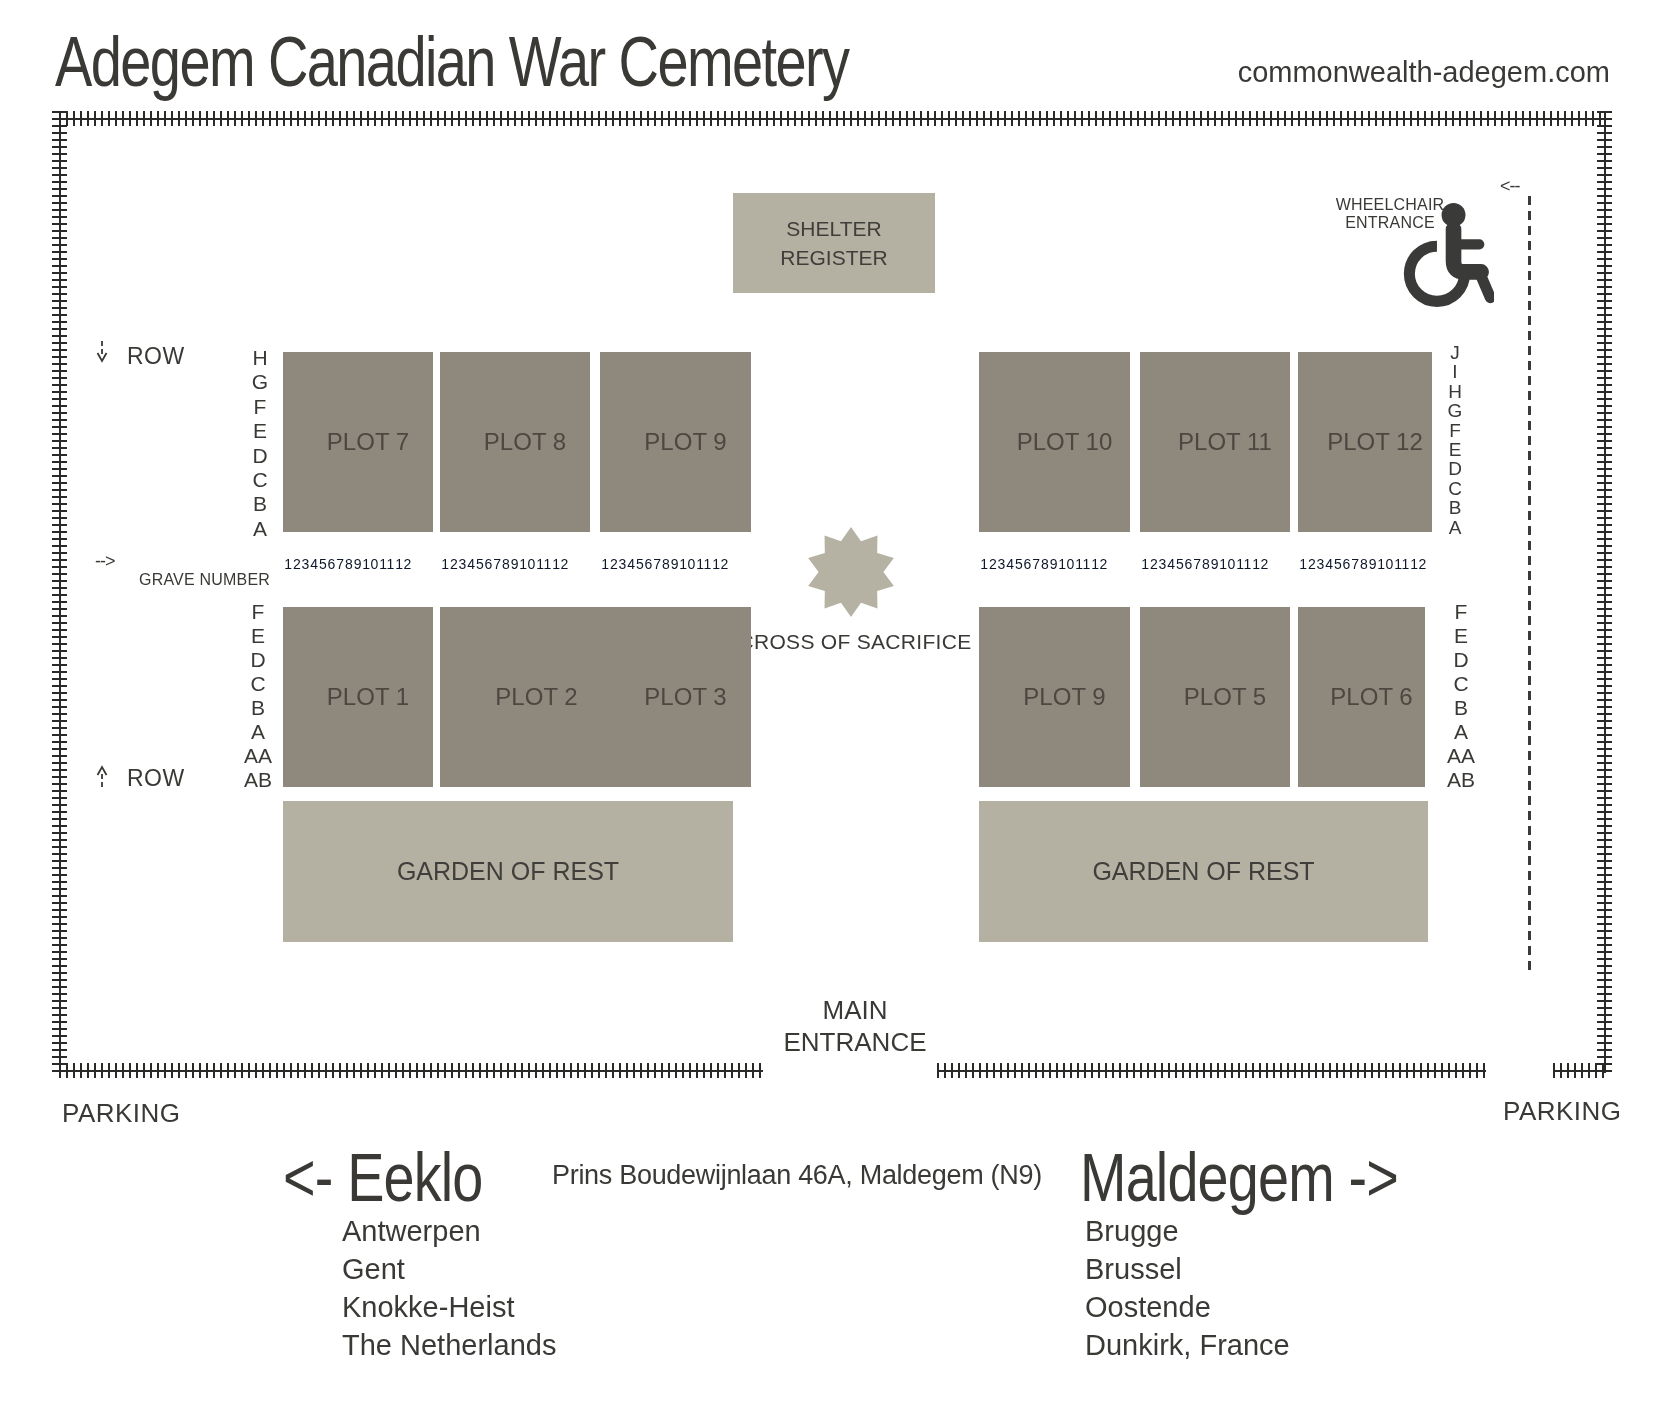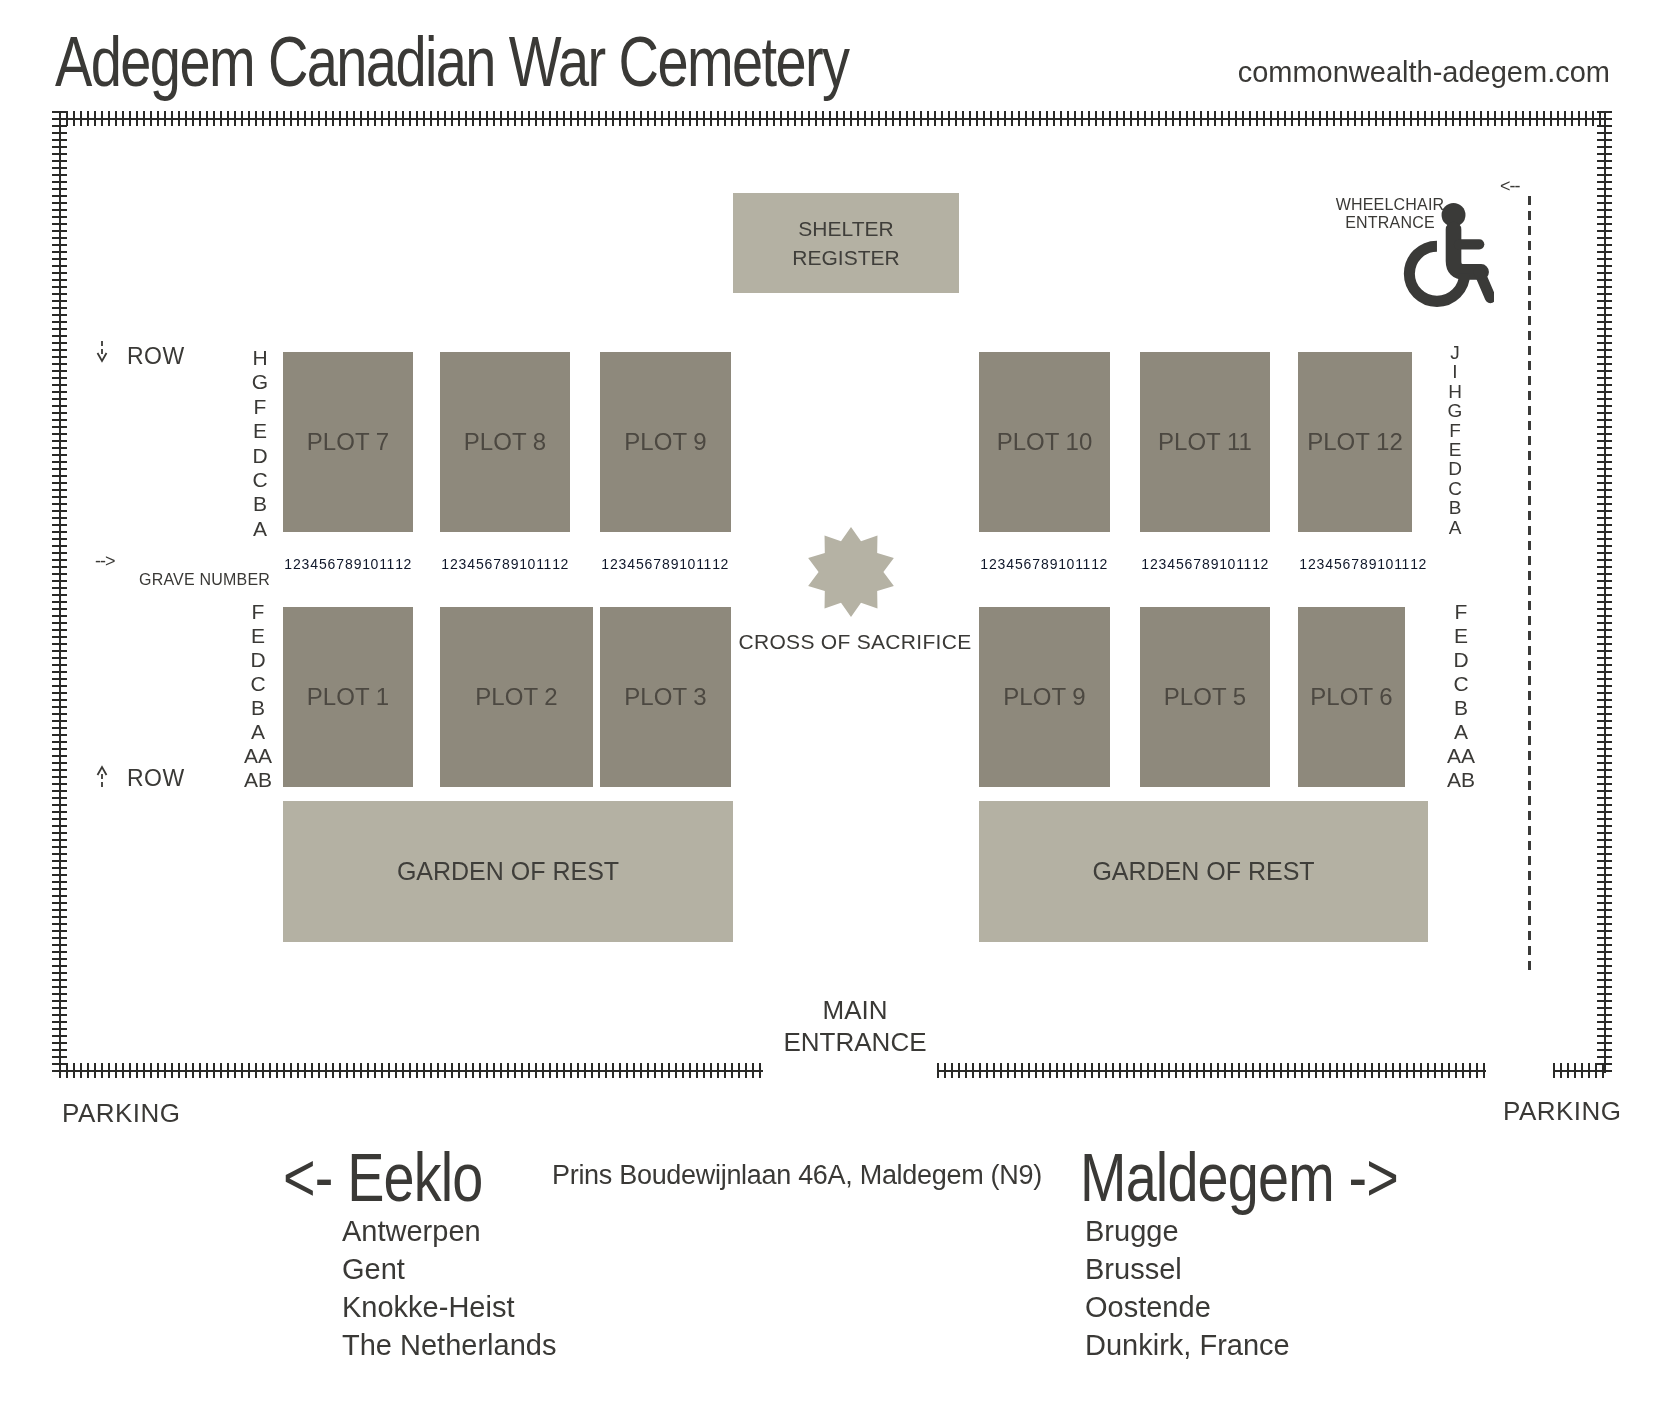--- a/index.html
+++ b/index.html
@@ -30,24 +30,24 @@
     width:15px;
     background-image:repeating-linear-gradient(to bottom,#2a2a28 0 1.6px,transparent 1.6px 7px),
                      linear-gradient(#2a2a28,#2a2a28);
     background-size:100% 100%,2px 100%;
     background-position:0 0,50% 0;
     background-repeat:no-repeat,no-repeat;
   }
 
   
   .lightbox{background:#b4b1a3;display:flex;align-items:center;justify-content:center;}
-  .shelter{left:733px;top:193px;width:226px;height:100px;flex-direction:column;
+  .shelter{left:733px;top:193px;width:202px;height:100px;flex-direction:column;
            font-size:21px;line-height:29px;color:#3f3e3a;text-align:center;}
   .plot{background:#8e897c;height:180px;display:flex;align-items:center;justify-content:center;
-        font-size:24px;color:#4c4841;}
+        font-size:24px;color:#4c4841;padding-left:20px;}
   .plot-top{top:352px;}
   .plot-bottom{top:607px;}
   .garden{top:801px;height:141px;font-size:25px;color:#3f3e3a;}
 
   .letters{display:flex;flex-direction:column;align-items:center;text-align:center;}
   .letters span{display:block;width:100%;}
   .ltl{left:238px;top:346px;width:44px;font-size:21px;}
   .ltl span{line-height:24.4px;}
   .ltr{left:1433px;top:343px;width:44px;font-size:19px;}
   .ltr span{line-height:19.4px;}

